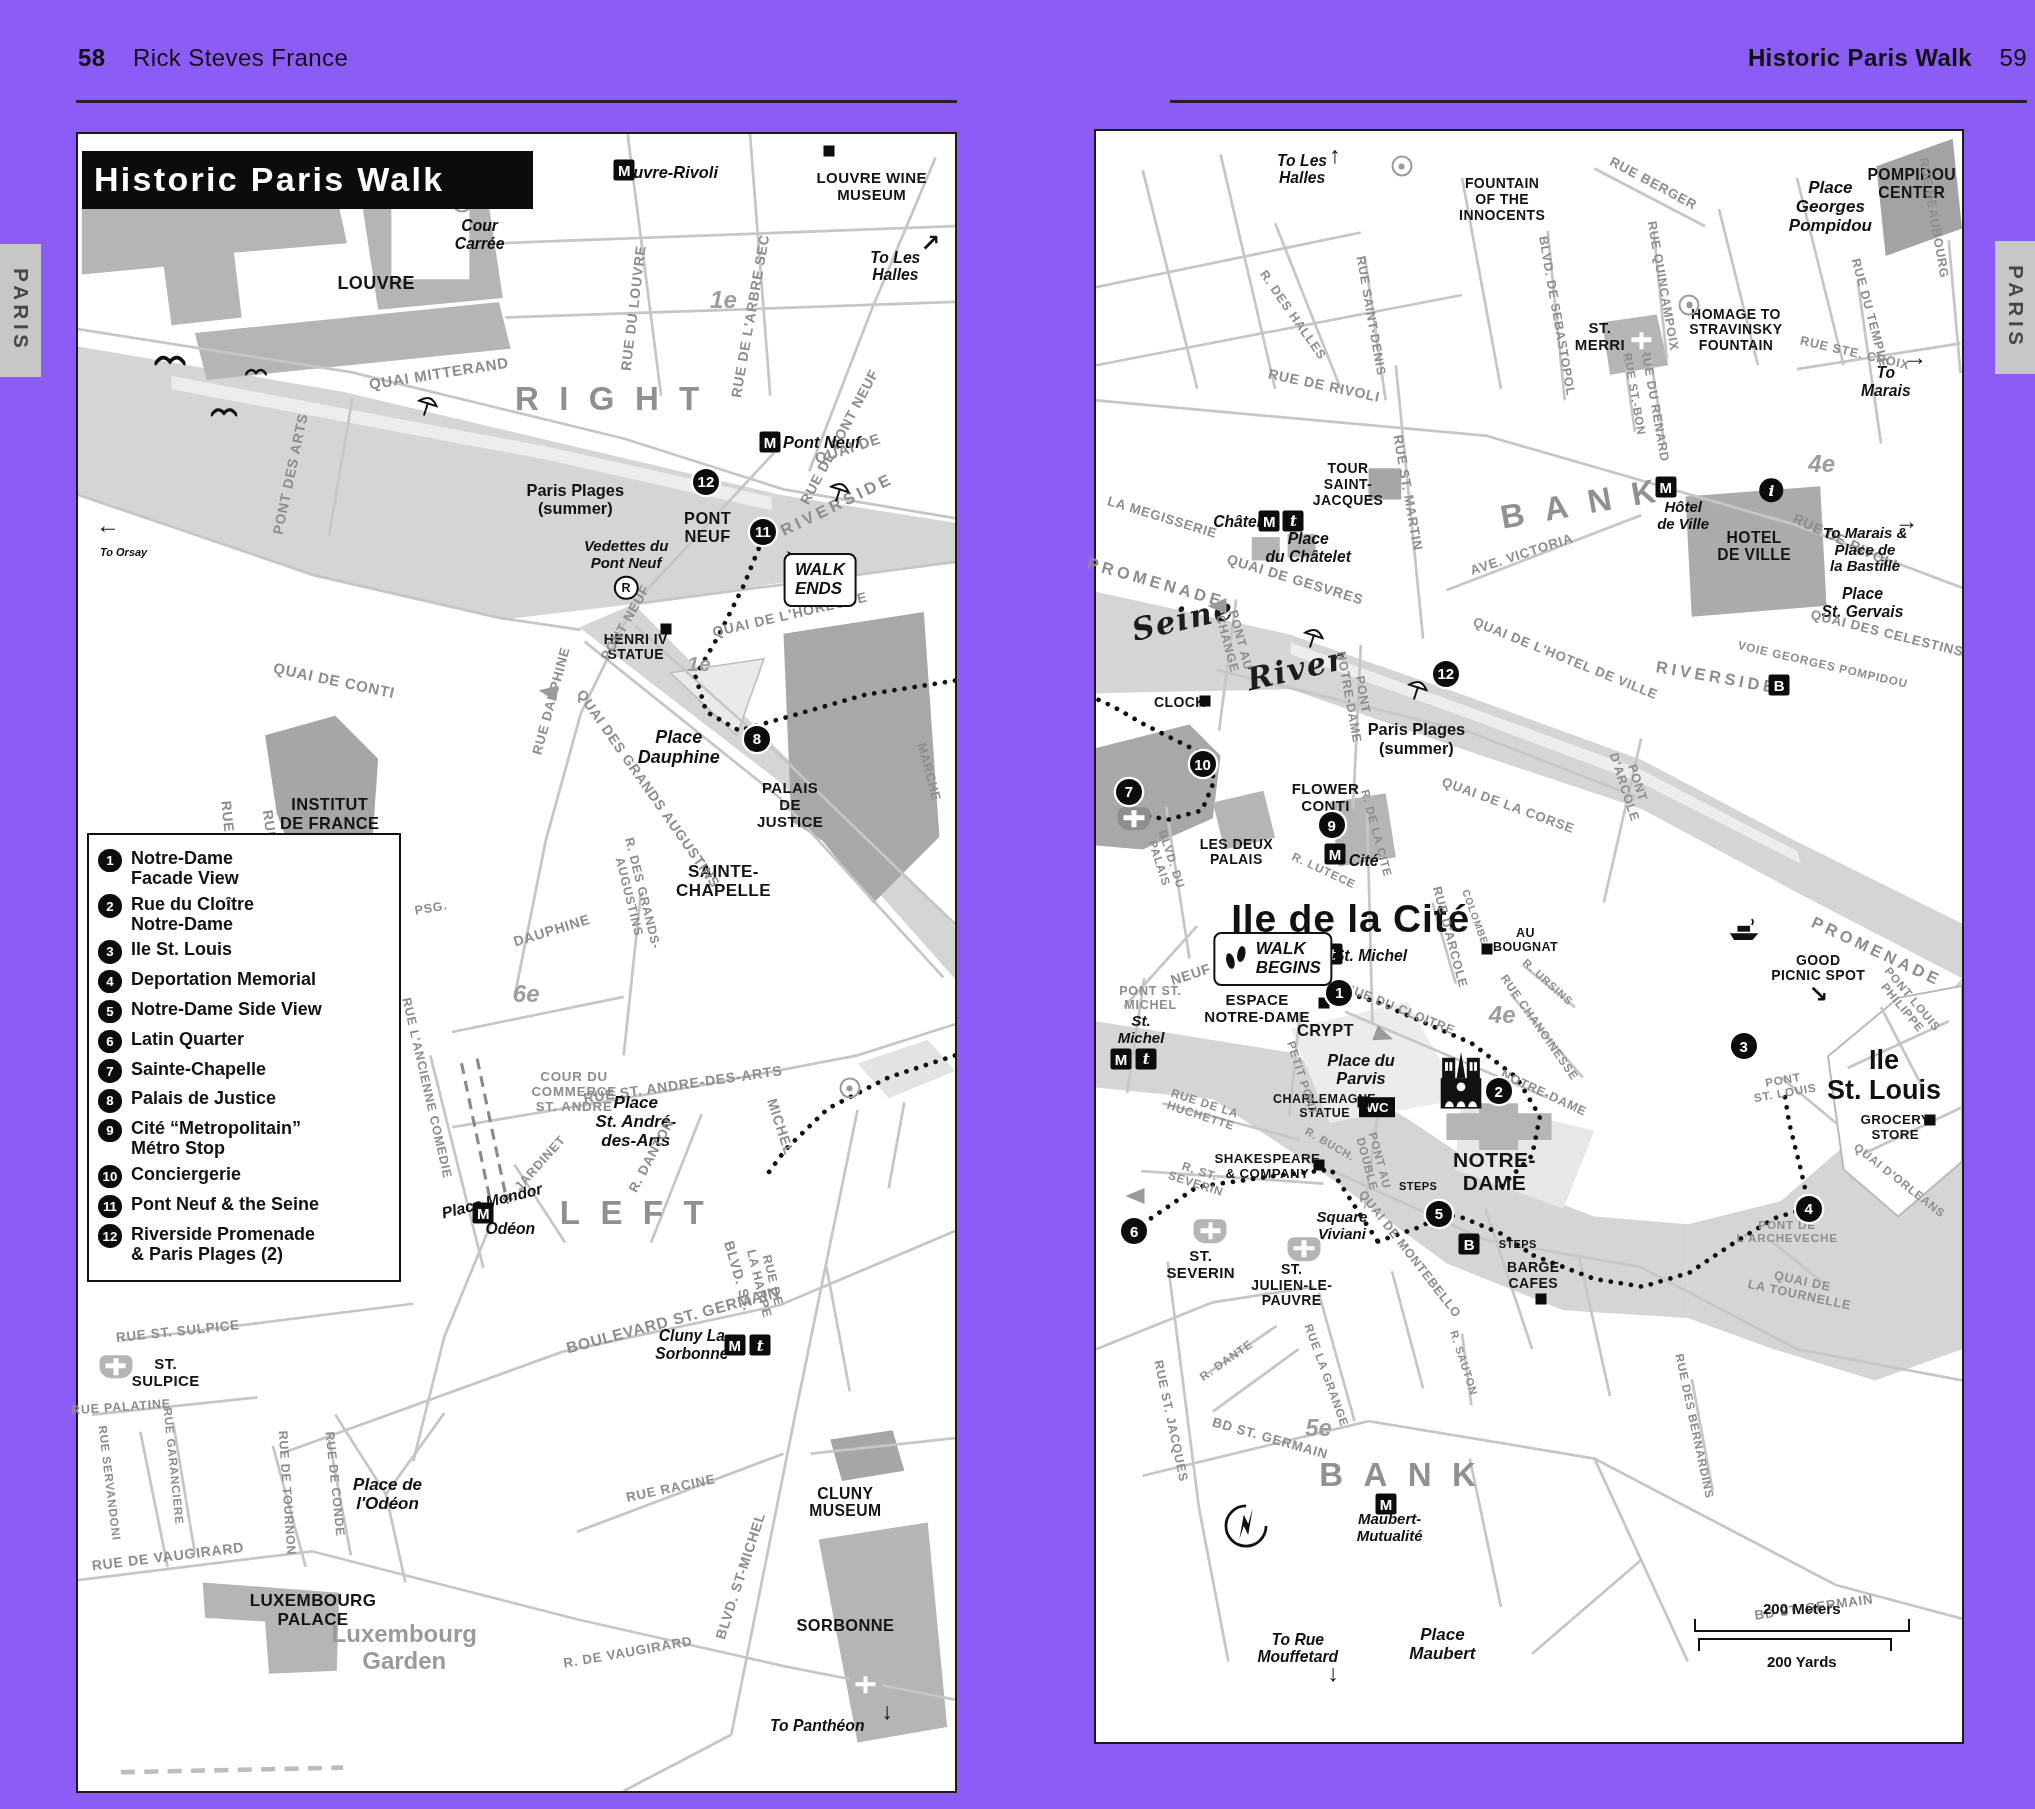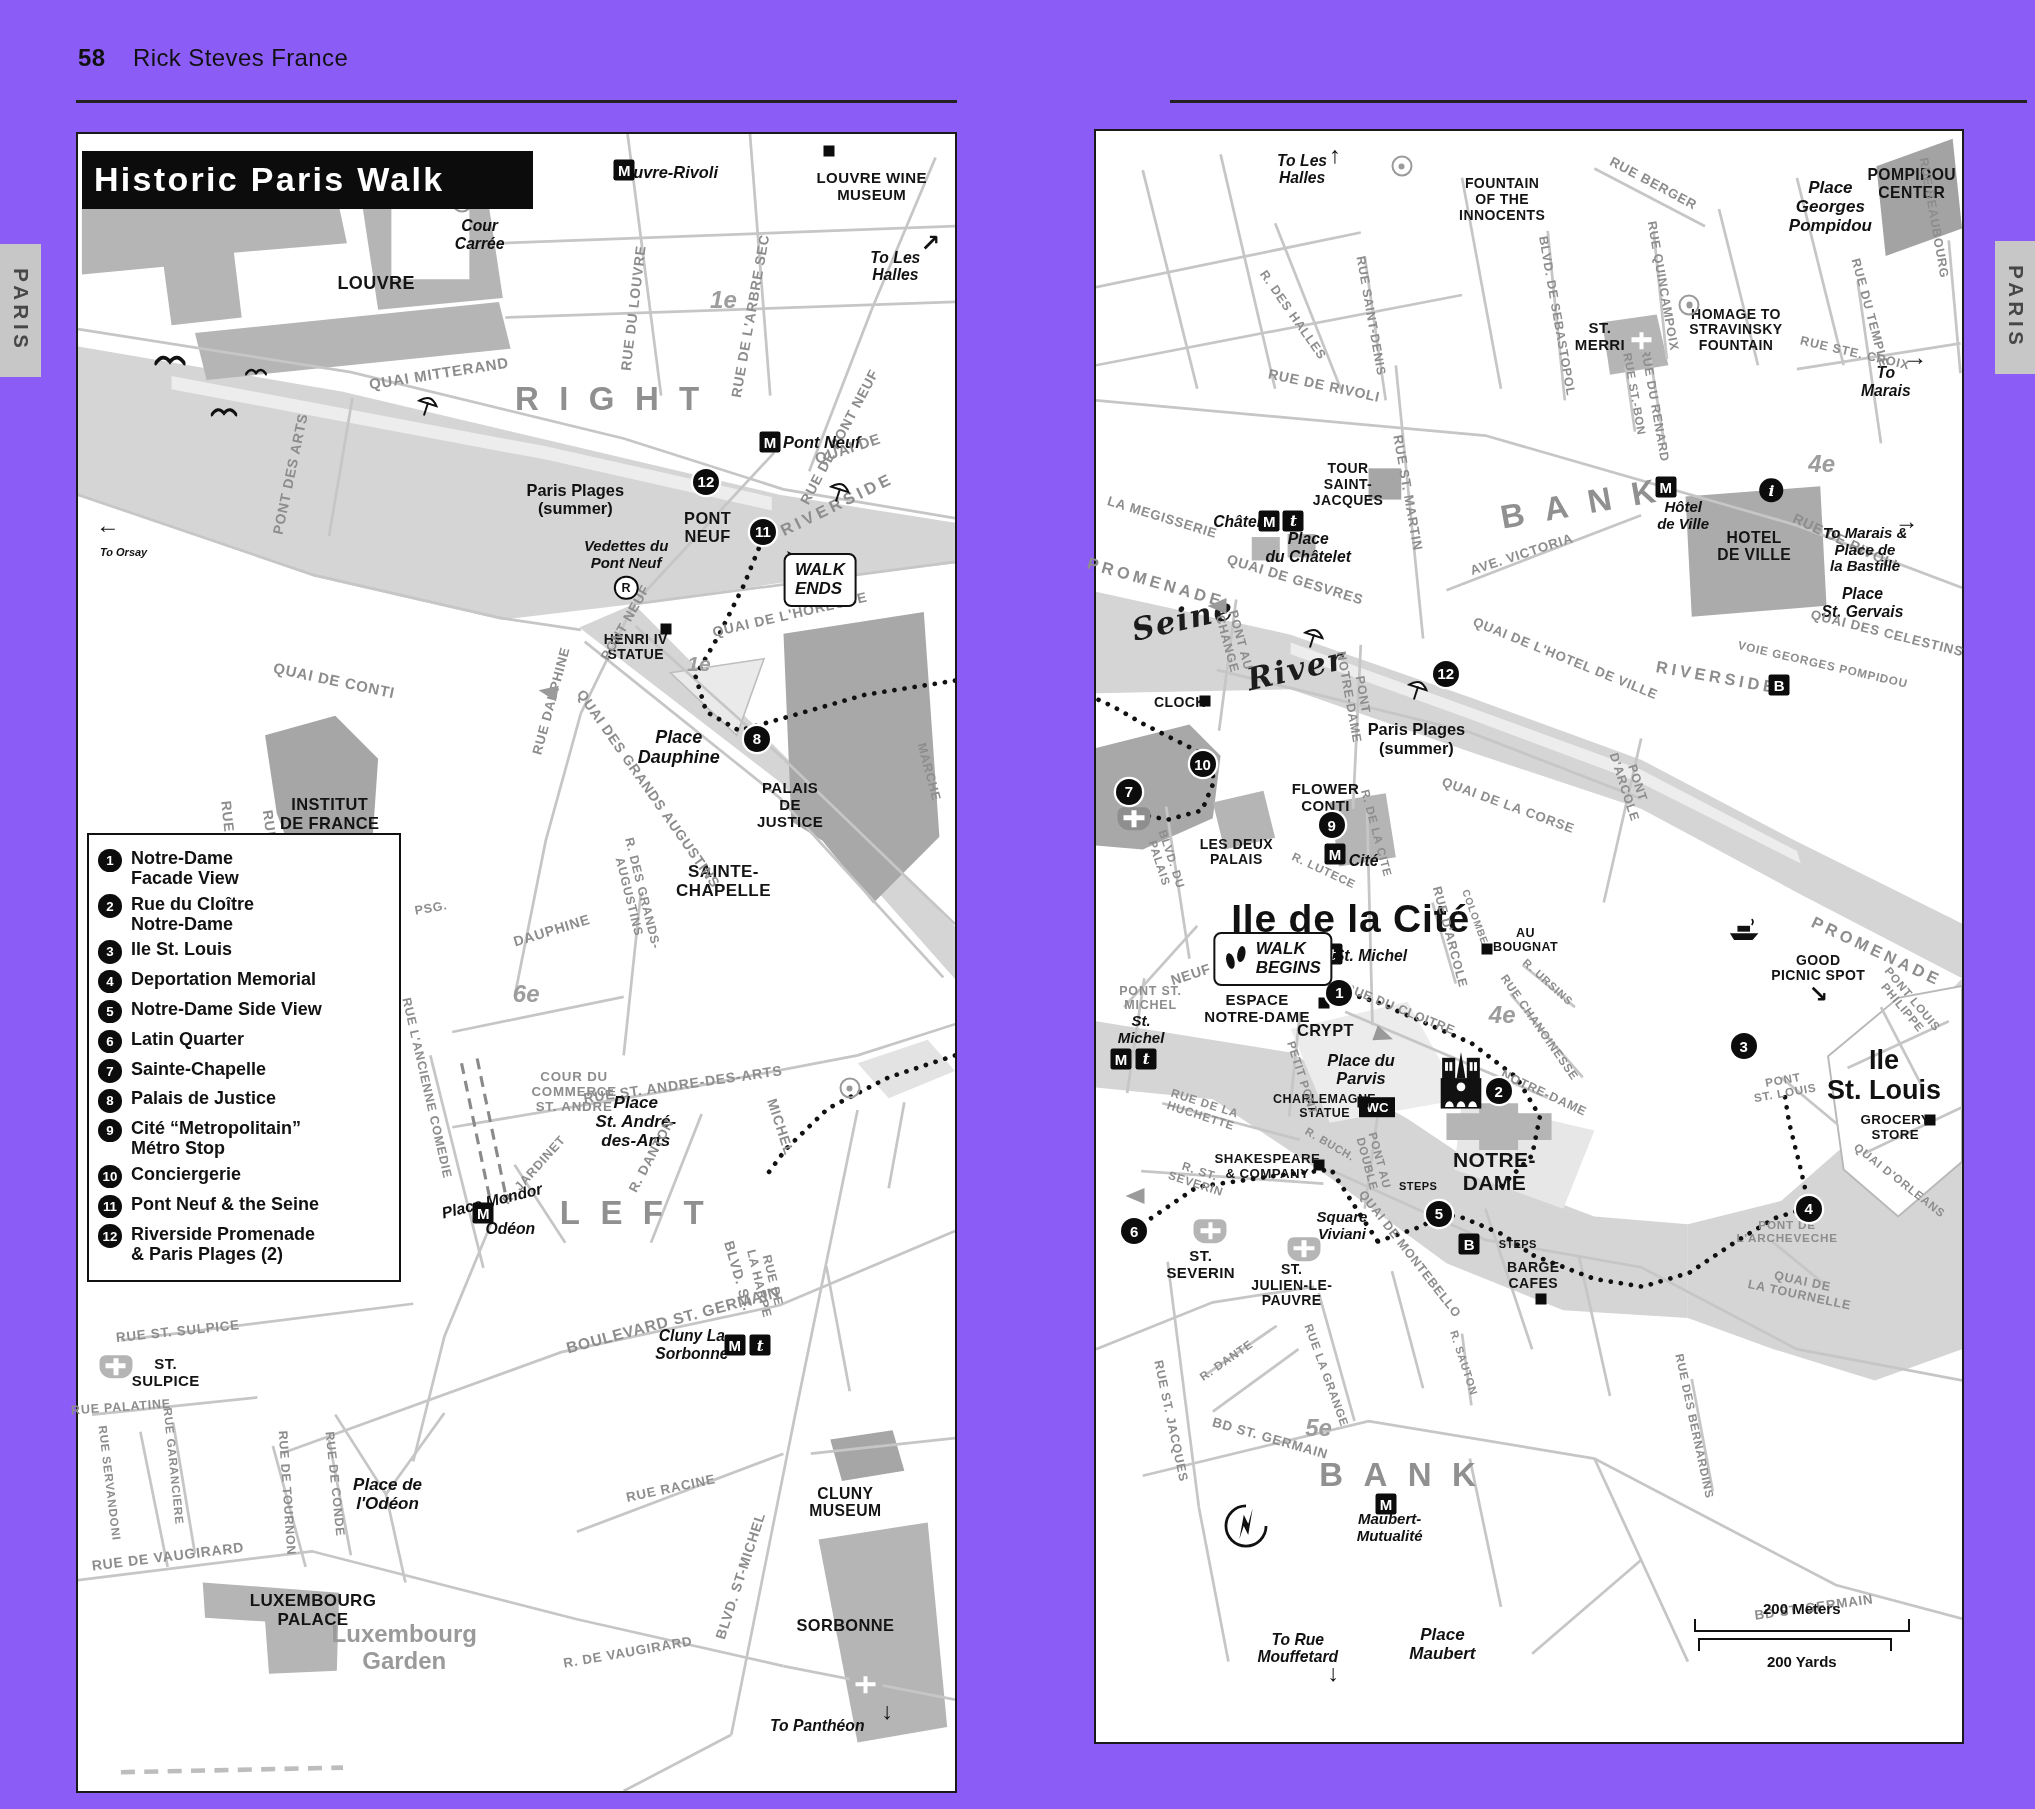--- a/index.html
+++ b/index.html
@@ -106,20 +106,24 @@
 <body>
 
 <div class="page">
 
   <div class="hdr" style="left:78px;">
     <span class="num">58</span>
     <span>Rick Steves France</span>
   </div>
   <div class="hdr-rule" style="left:76px;width:881px;"></div>
 
+  <div class="hdr hdr-right" style="left:1170px;width:857px;">
+    <span class="ttl">Historic Paris Walk</span>
+    <span>59</span>
+  </div>
   <div class="hdr-rule" style="left:1170px;width:857px;"></div>
 
   <div class="tab" style="left:0;top:244px;">
     <span>PARIS</span>
   </div>
   <div class="tab" style="left:1995px;top:241px;">
     <span>PARIS</span>
   </div>
 
   <div class="map" id="map-left">

